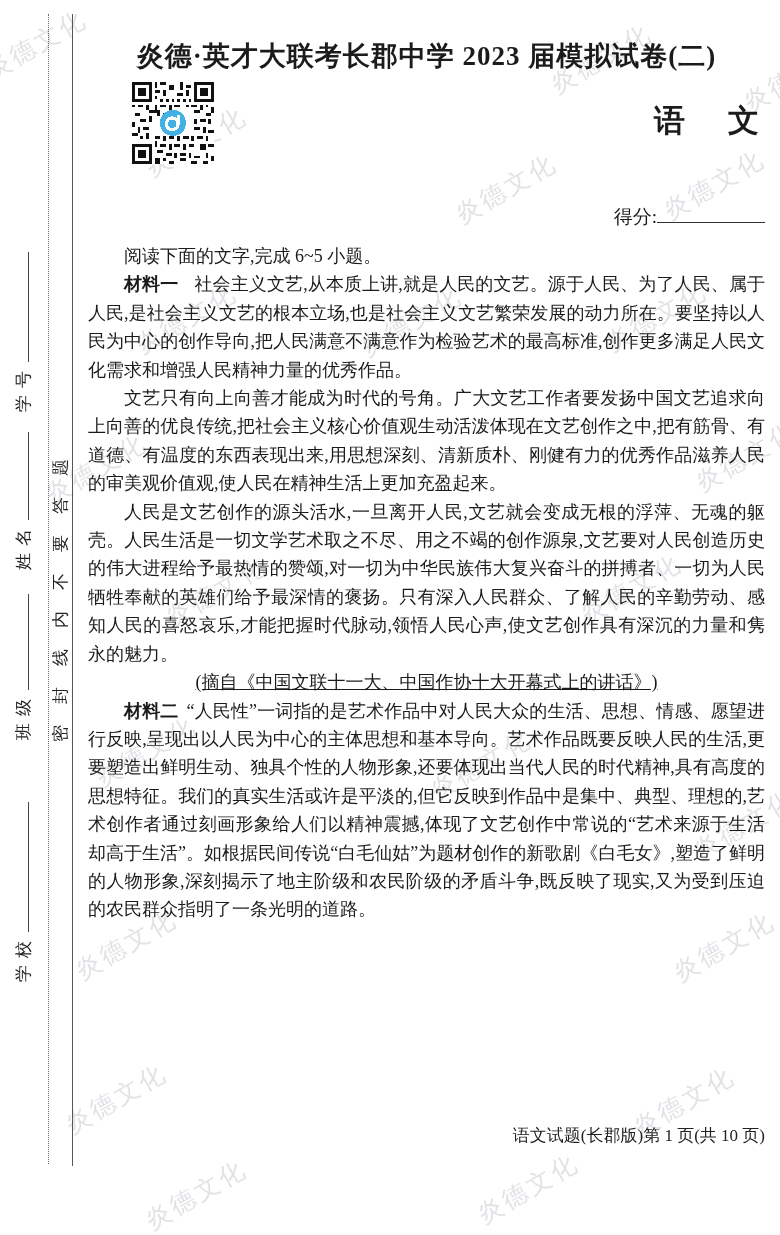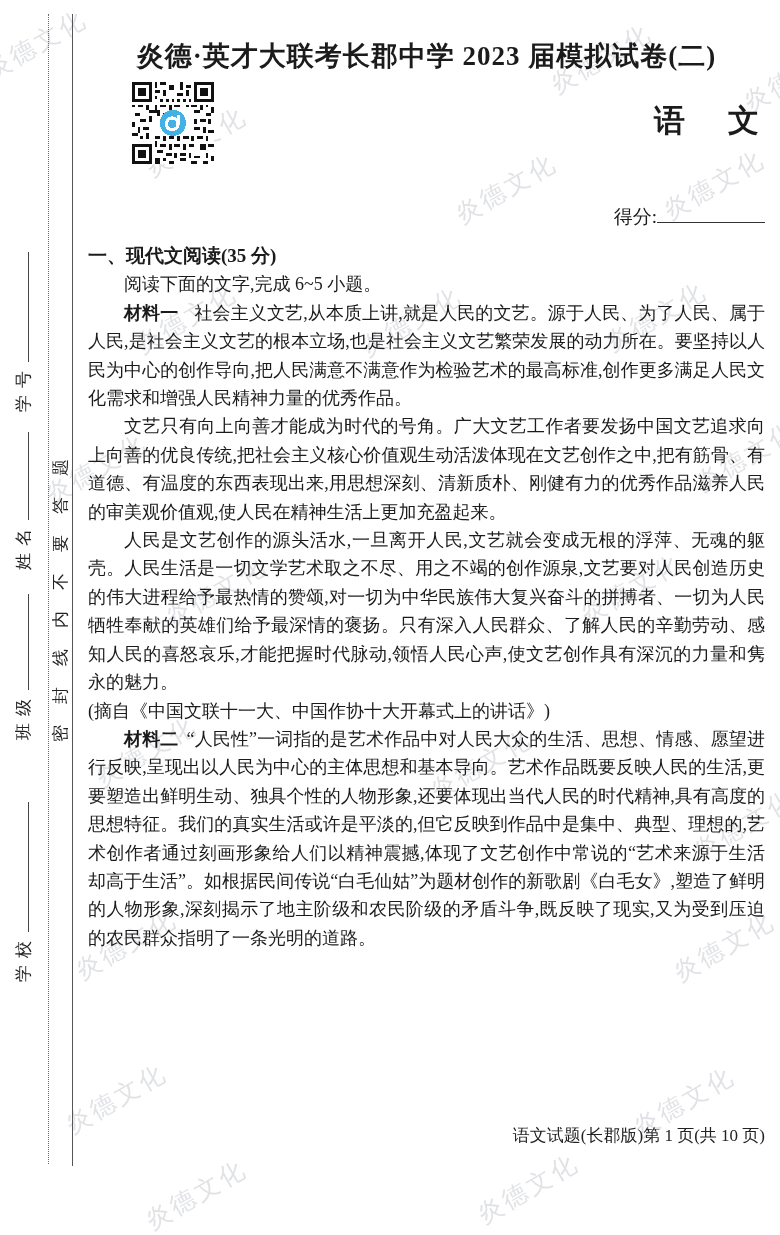--- a/index.html
+++ b/index.html
@@ -39,21 +39,21 @@
   .qr{position:absolute;left:44px;top:66px;width:82px;height:82px;}
   .score-row{margin-top:62px;text-align:right;font-size:19px;}
   .score-label{font-weight:normal;}
   .score-line{display:inline-block;width:108px;border-bottom:1.2px solid #333;height:4px;}
   .flow{margin-top:12px;}
   p{margin:0;font-size:18px;line-height:28.4px;text-align:justify;}
   .indent{text-indent:2em;}
   .heading{font-weight:bold;font-size:19px;margin-top:11px;}
   .m-label{font-weight:bold;margin-right:.9em;font-family:Liberation Serif, serif;}
   .m-label2{font-weight:bold;margin-right:.45em;}
-  .source{text-align:left;}
+  .source{text-align:center;text-decoration:underline;}
   .para5{margin-top:4px;}
   .footer{
     position:absolute;left:88px;top:1124px;width:677px;text-align:right;
     font-size:17px;color:#222;
   }
 </style>
 </head>
 <body>
 
 <div class="wm" style="left:-20px;top:28px">炎德文化</div>
@@ -114,21 +114,20 @@
     </svg>
   </div>
 
   <div class="subject">语　文</div>
 
   <div class="score-row">
     <span class="score-label">得分:</span><span class="score-line"></span>
   </div>
 
   <div class="flow">
-    <p class="heading">一、现代文阅读(35 分)</p>
     <p class="indent">阅读下面的文字,完成 6~5 小题。</p>
     <p class="indent"><span class="m-label">材料一</span><span>社会主义文艺,从本质上讲,就是人民的文艺。源于人民、为了人民、属于人民,是社会主义文艺的根本立场,也是社会主义文艺繁荣发展的动力所在。要坚持以人民为中心的创作导向,把人民满意不满意作为检验艺术的最高标准,创作更多满足人民文化需求和增强人民精神力量的优秀作品。</span></p>
     <p class="indent">文艺只有向上向善才能成为时代的号角。广大文艺工作者要发扬中国文艺追求向上向善的优良传统,把社会主义核心价值观生动活泼体现在文艺创作之中,把有筋骨、有道德、有温度的东西表现出来,用思想深刻、清新质朴、刚健有力的优秀作品滋养人民的审美观价值观,使人民在精神生活上更加充盈起来。</p>
     <p class="indent">人民是文艺创作的源头活水,一旦离开人民,文艺就会变成无根的浮萍、无魂的躯壳。人民生活是一切文学艺术取之不尽、用之不竭的创作源泉,文艺要对人民创造历史的伟大进程给予最热情的赞颂,对一切为中华民族伟大复兴奋斗的拼搏者、一切为人民牺牲奉献的英雄们给予最深情的褒扬。只有深入人民群众、了解人民的辛勤劳动、感知人民的喜怒哀乐,才能把握时代脉动,领悟人民心声,使文艺创作具有深沉的力量和隽永的魅力。</p>
     <p class="source">(摘自《中国文联十一大、中国作协十大开幕式上的讲话》)</p>
     <p class="indent"><span class="m-label2">材料二</span><span>“人民性”一词指的是艺术作品中对人民大众的生活、思想、情感、愿望进行反映,呈现出以人民为中心的主体思想和基本导向。艺术作品既要反映人民的生活,更要塑造出鲜明生动、独具个性的人物形象,还要体现出当代人民的时代精神,具有高度的思想特征。我们的真实生活或许是平淡的,但它反映到作品中是集中、典型、理想的,艺术创作者通过刻画形象给人们以精神震撼,体现了文艺创作中常说的“艺术来源于生活却高于生活”。如根据民间传说“白毛仙姑”为题材创作的新歌剧《白毛女》,塑造了鲜明的人物形象,深刻揭示了地主阶级和农民阶级的矛盾斗争,既反映了现实,又为受到压迫的农民群众指明了一条光明的道路。</span></p>
   </div>
 </div>
 
 <div class="footer">语文试题(长郡版)第 1 页(共 10 页)</div>

